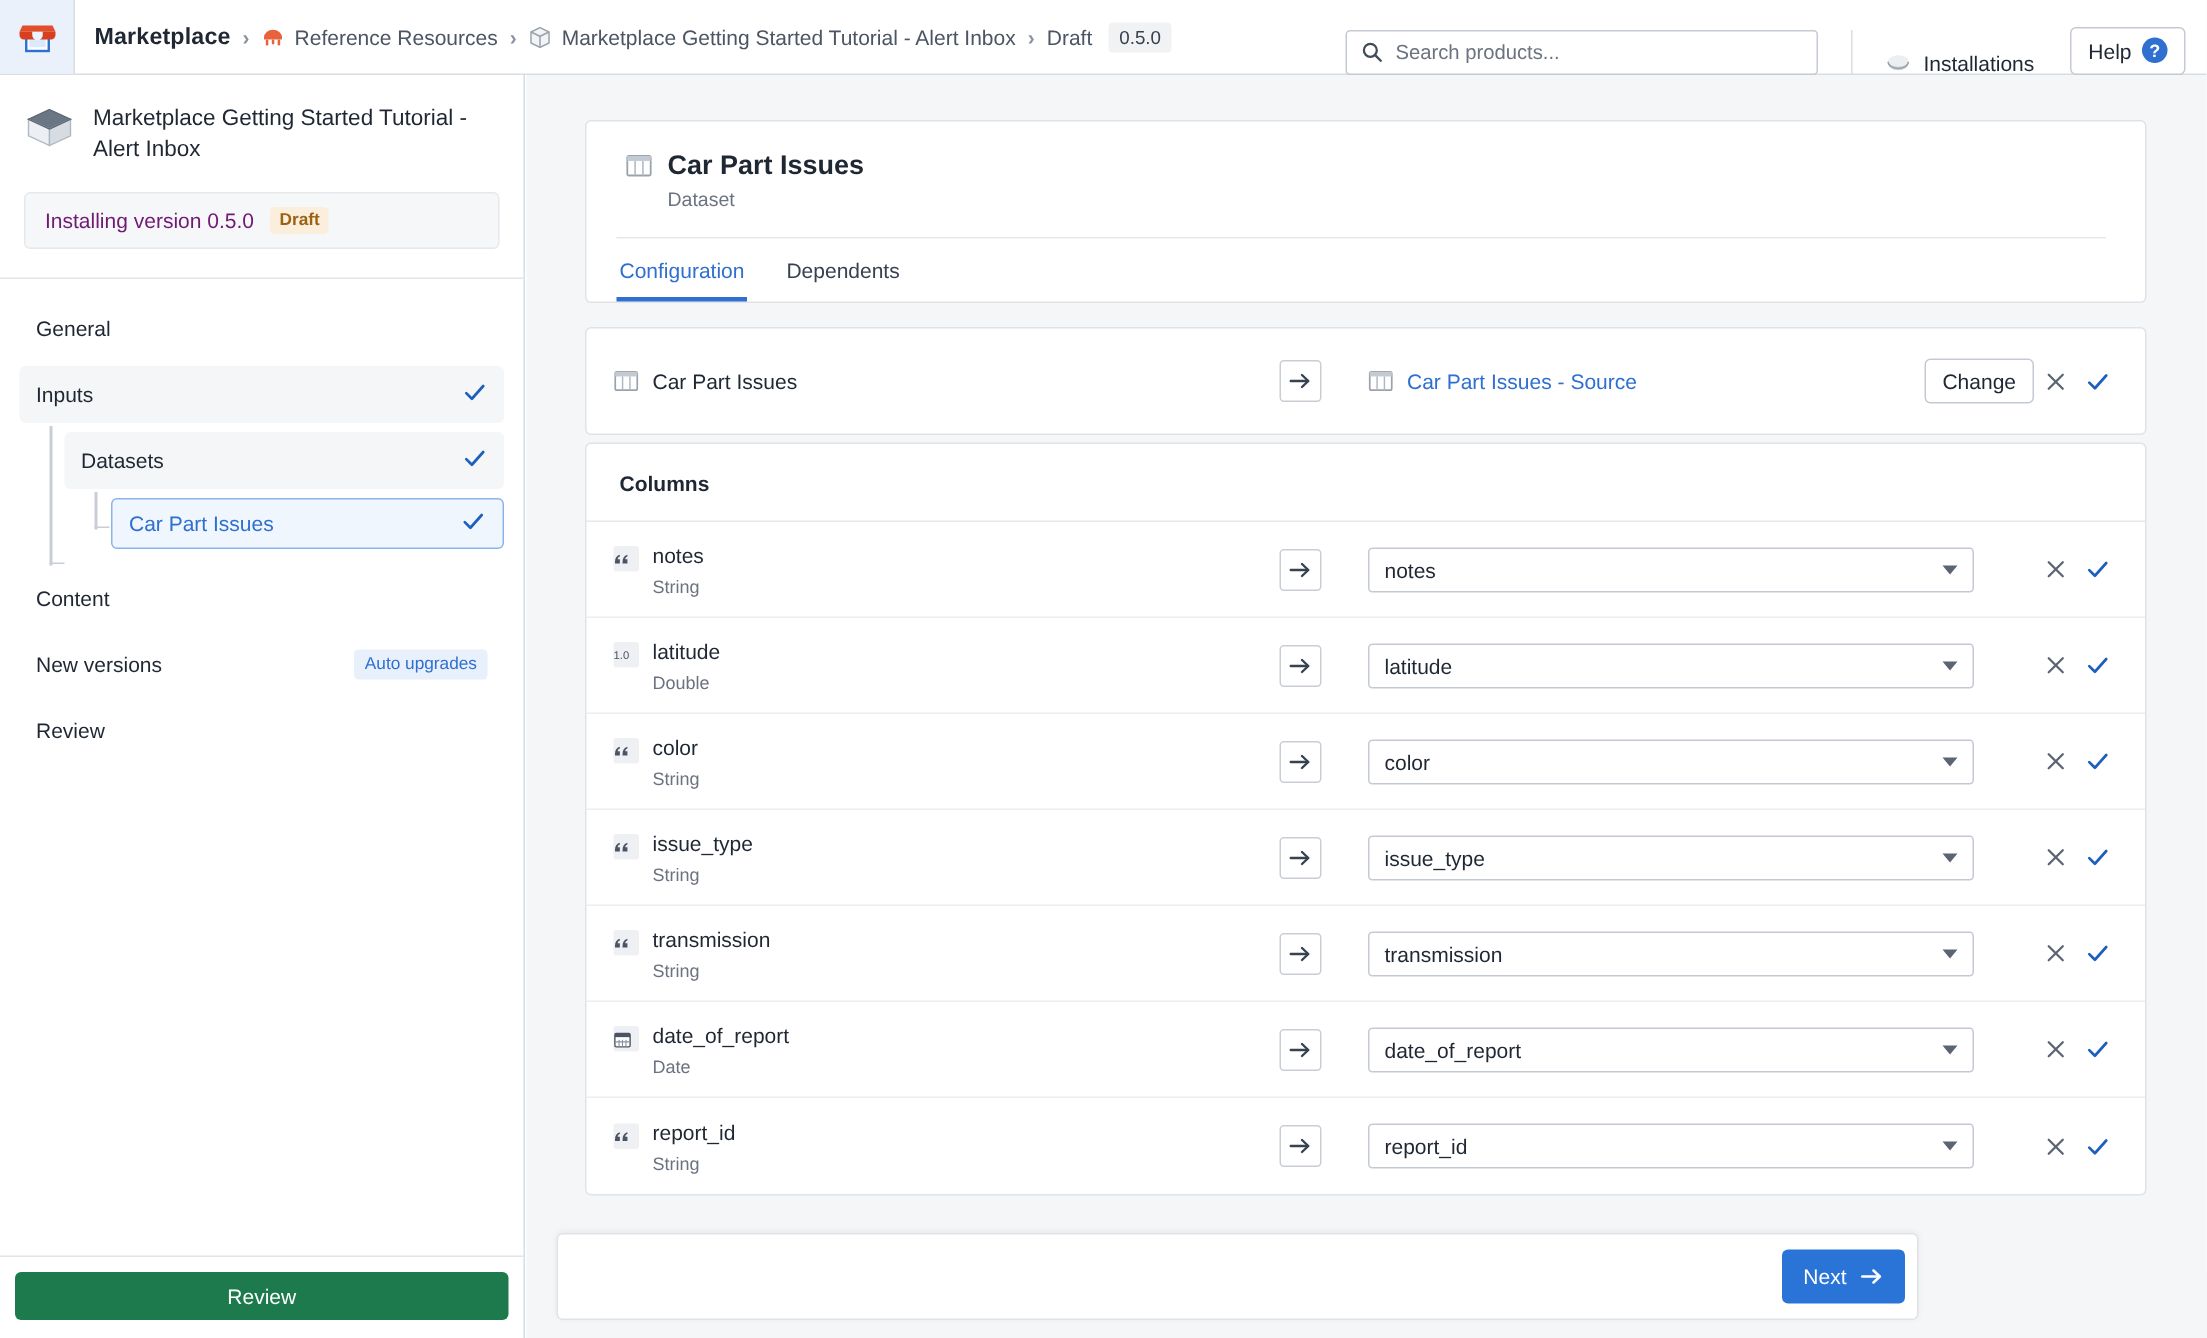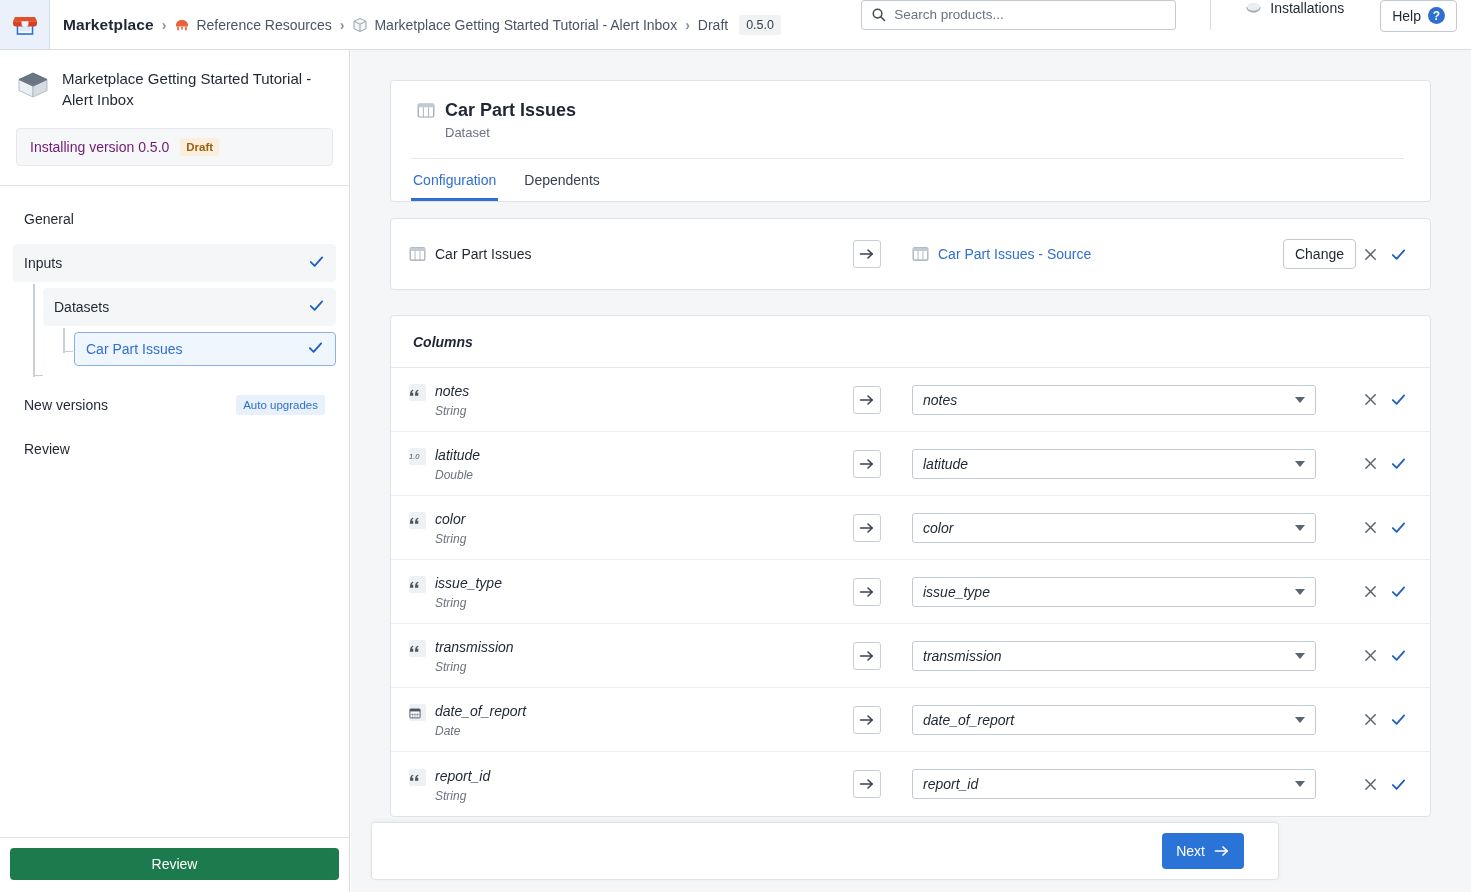--- a/index.html
+++ b/index.html
@@ -31,22 +31,22 @@
   .bc-sep { color: #8a93a0; font-size: 14px; font-weight: bold; padding: 0 1px; }
   .bc-item {
     font-size: 14px; color: #4b5563; display: flex; align-items: center; gap: 6px;
   }
   .bc-draft { font-size: 14px; color: #4b5563; }
   .bc-ver {
     font-size: 12.5px; color: #374151; background: #f1f2f4;
     border-radius: 3px; padding: 3px 7px; margin-left: 4px;
   }
   .topbar-right {
-    margin-left: auto; display: flex; align-items: flex-start; height: 50px;
-    padding-right: 14px; gap: 16px;
+    margin-left: auto; display: flex; align-items: flex-end; height: 50px;
+    padding-right: 14px; gap: 4px;
   }
   .search-box {
     width: 315px; height: 30px; border: 1px solid #c4cad2; border-radius: 3px;
     display: flex; align-items: center; padding: 0 9px; gap: 8px; background:#fff;
   }
   .search-box input {
     border: none; outline: none; font-size: 13.5px; color: #586275;
     font-family: "Liberation Sans", sans-serif; width: 100%; background: transparent;
   }
   .search-box input::placeholder { color: #6b7280; }
@@ -158,21 +158,21 @@
   .btn-change {
     height: 30px; border: 1px solid #c4cad2; border-radius: 4px; background: #fff;
     padding: 0 11px; font-size: 14px; color: #1f2733; cursor: pointer;
     font-family: "Liberation Sans", sans-serif;
   }
   .ico-btn {
     width: 28px; height: 28px; display: flex; align-items: center;
     justify-content: center; cursor: pointer; background: none; border: none;
   }
   .row-actions { display: flex; align-items: center; padding-right: 18px; margin-left: auto; }
-  .cols-card { margin-top: 25px; font-style: italic; }
+  .cols-card { margin-top: 5px; }
   .cols-title {
     font-size: 14px; font-weight: bold; color: #1f2733;
     padding: 18px 20px 17px 22px; border-bottom: 1px solid #e6e8eb;
   }
   .col-row {
     height: 64px; display: flex; align-items: center;
     border-bottom: 1px solid #eceef1;
   }
   .col-row:last-child { border-bottom: none; }
   .col-left { display: flex; gap: 9px; padding-left: 18px; width: 462px; align-items: flex-start; padding-top: 1px; }
@@ -192,21 +192,21 @@
   .caret {
     margin-left: auto; width: 0; height: 0;
     border-left: 5px solid transparent; border-right: 5px solid transparent;
     border-top: 6px solid #5b6472;
   }
   
   .bottombar {
     position: absolute; left: 371px; top: 822px; width: 908px; height: 58px;
     background: #ffffff; border: 1px solid #dfe3e8; border-radius: 4px;
     display: flex; align-items: center; justify-content: flex-end;
-    padding-right: 34px; box-shadow: 0 -1px 4px rgba(16,24,40,.05);
+    padding-right: 8px; box-shadow: 0 -1px 4px rgba(16,24,40,.05);
   }
   .btn-next {
     height: 36px; background: #2a74d8; color: #fff; border: none; border-radius: 4px;
     padding: 0 14px; font-size: 14px; display: flex; align-items: center; gap: 9px;
     cursor: pointer; font-family: "Liberation Sans", sans-serif;
   }
 </style>
 </head>
 <body>
 
@@ -332,20 +332,23 @@
           <span>Car Part Issues</span>
           <span class="chk">
             <svg width="17" height="17" viewBox="0 0 18 18" aria-hidden="true">
               <polyline points="3,9.6 7,13.6 15,4.6" fill="none" stroke="#1d5fbd" stroke-width="1.9" stroke-linecap="round" stroke-linejoin="round"></polyline>
             </svg>
           </span>
         </div>
       </div>
     </div>
     <div style="height:14px;"></div>
+    <div class="nav-item">
+      <span>Content</span>
+    </div>
     <div class="nav-gap"></div>
     <div class="nav-item">
       <span>New versions</span>
       <span class="badge-auto">Auto upgrades</span>
     </div>
     <div class="nav-gap"></div>
     <div class="nav-item">
       <span>Review</span>
     </div>
   </div>

